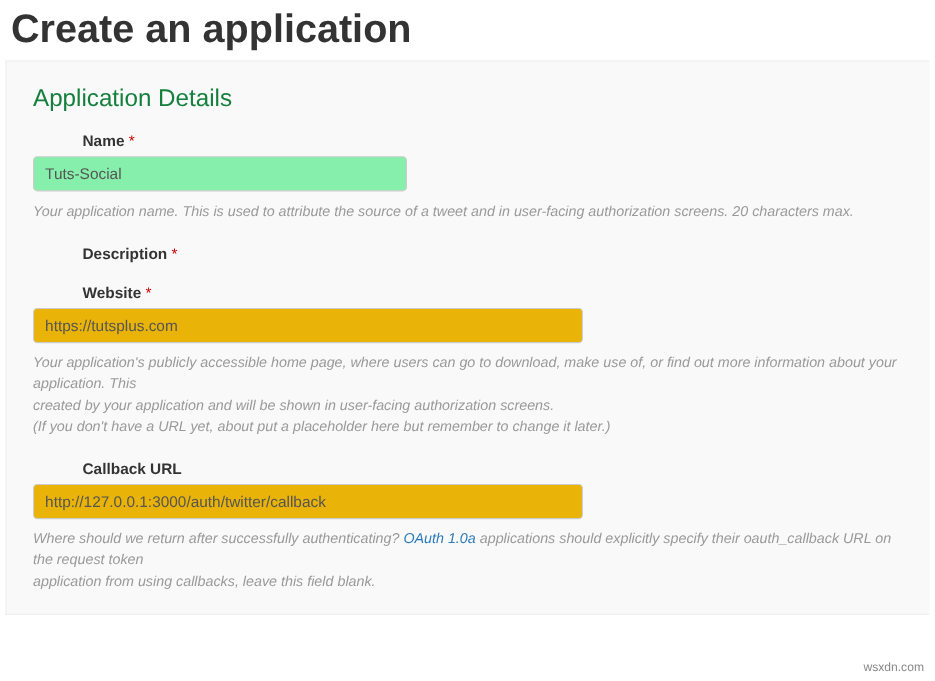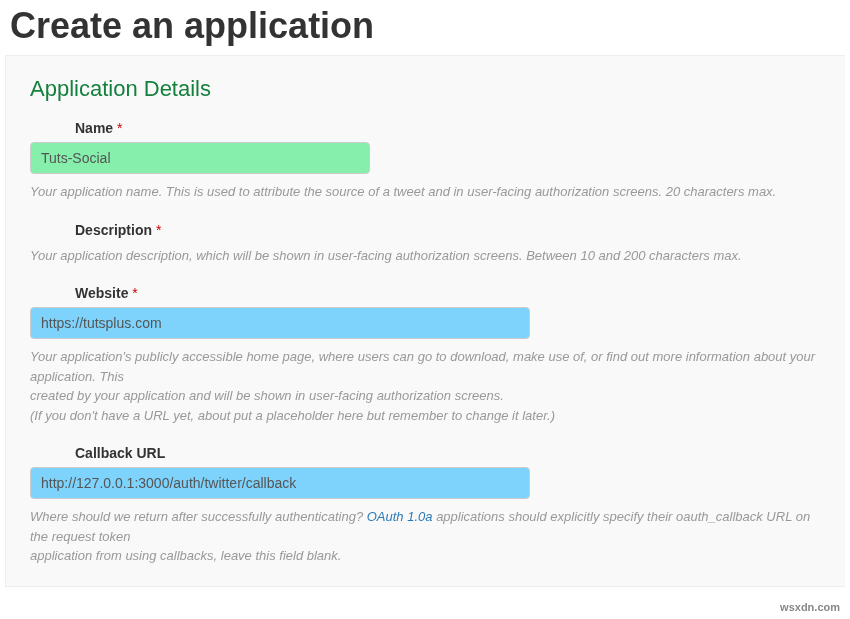--- a/index.html
+++ b/index.html
@@ -53,38 +53,37 @@
       background: #86efac;
       outline: none;
     }
     .text-input.wide {
       width: 100%;
     }
     .text-input.name-width {
       width: 340px;
     }
     .text-input.yellow {
-      background: #7dd3fc;
+      background: #eab308;
       width: 500px;
     }
     .help {
       font-size: 13px;
       color: #999;
       font-style: italic;
       margin-top: 8px;
       line-height: 1.5;
     }
     .help a { color: #2b7bb9; text-decoration: none; }
     .watermark {
       position: absolute;
       right: 10px;
       bottom: 6px;
       font-size: 11px;
       color: #888;
-      font-weight: bold;
     }
     .container { position: relative; width: 850px; height: 619px; overflow: hidden; }
   </style>
 </head>
 <body>
 
 <div class="container">
 
   <h1 class="page-title">Create an application</h1>
 
@@ -99,21 +98,20 @@
       </label>
       <input type="text" class="text-input name-width" value="Tuts-Social" style="">
       <div class="help">Your application name. This is used to attribute the source of a tweet and in user-facing authorization screens. 20 characters max.</div>
     </div>
 
     <div class="form-group">
       <label class="label">
         <span>Description</span>
         <span class="required">*</span>
       </label>
-      <div class="help">Your application description, which will be shown in user-facing authorization screens. Between 10 and 200 characters max.</div>
     </div>
 
     <div class="form-group">
       <label class="label">
         <span>Website</span>
         <span class="required">*</span>
       </label>
       <input type="text" class="text-input yellow" value="https://tutsplus.com" style="">
       <div class="help">
         <span>Your application's publicly accessible home page, where users can go to download, make use of, or find out more information about your application. This</span><br>

